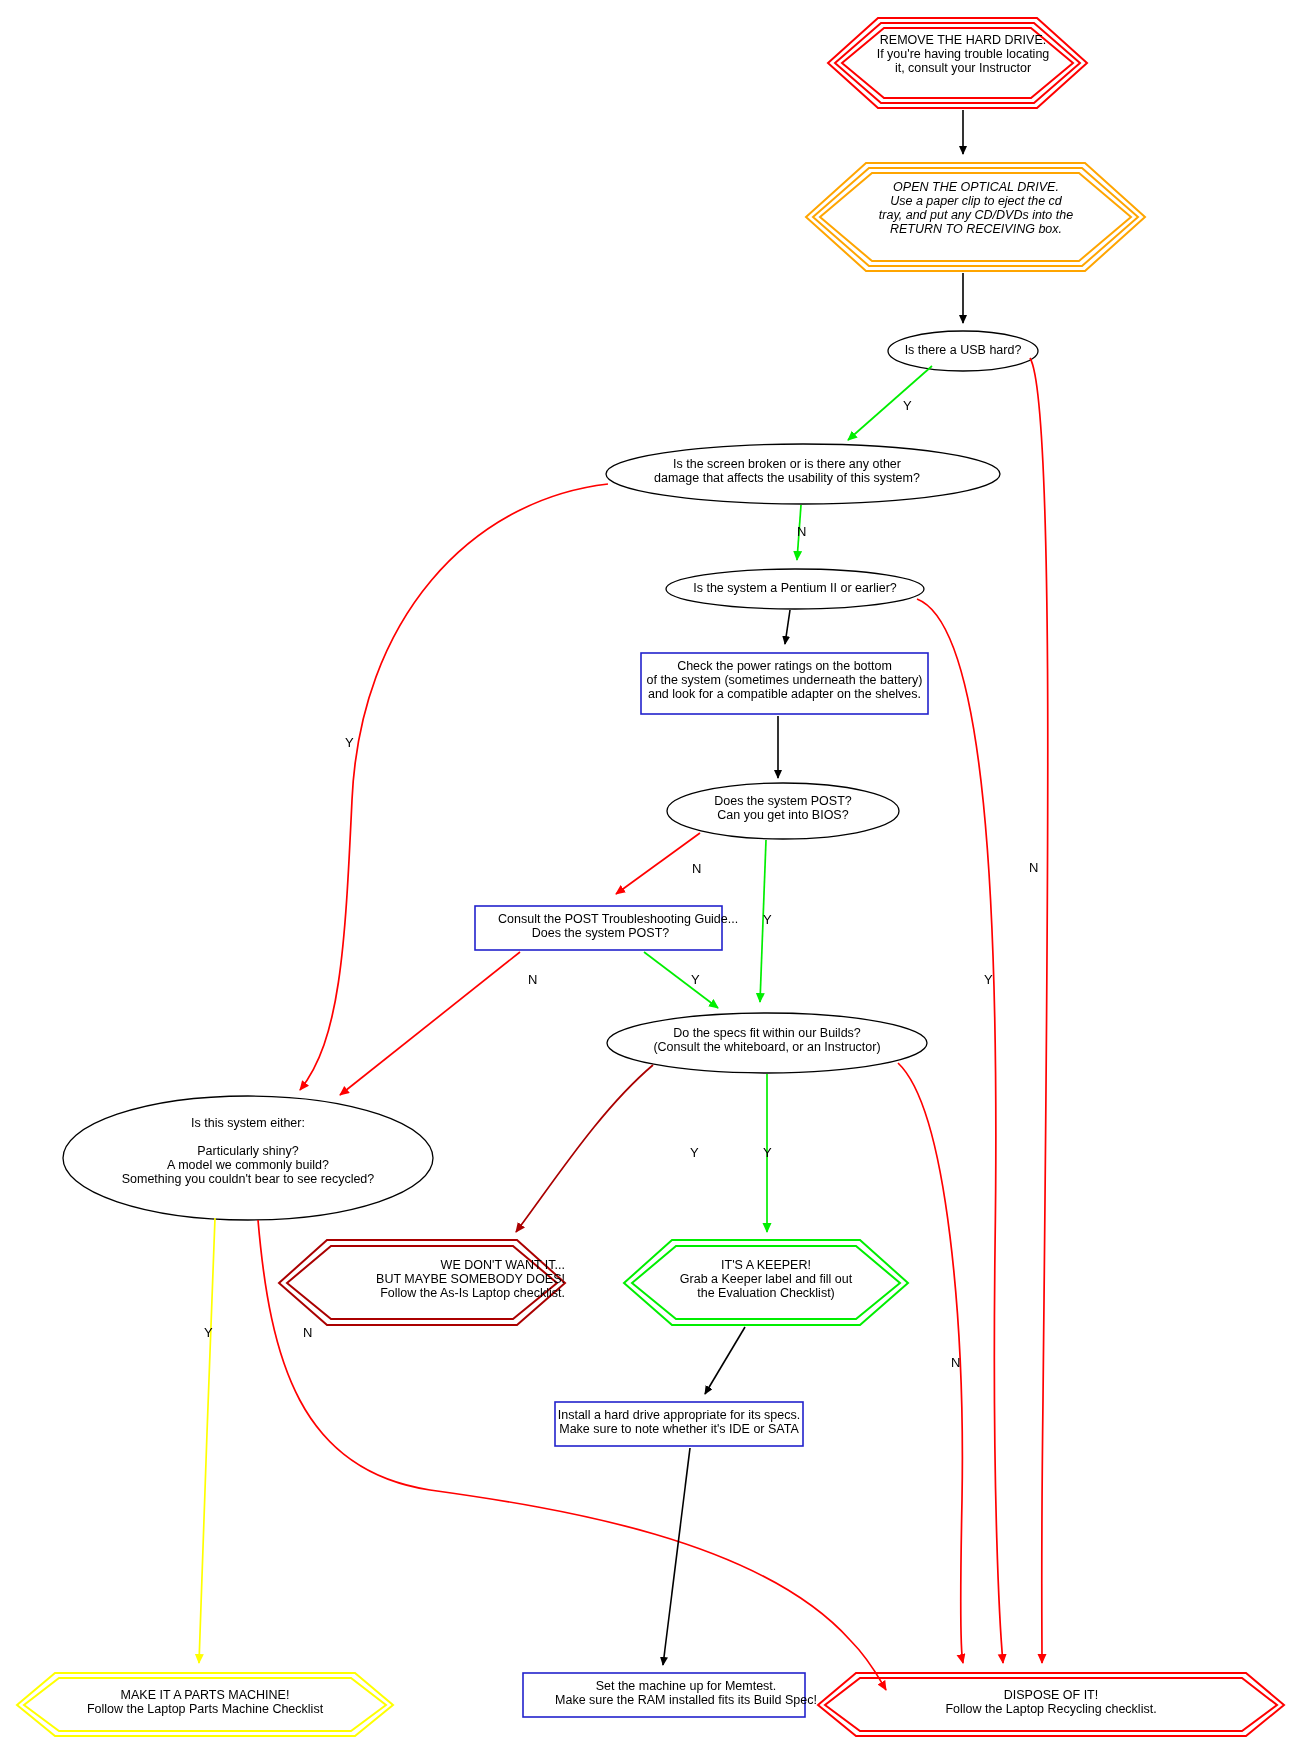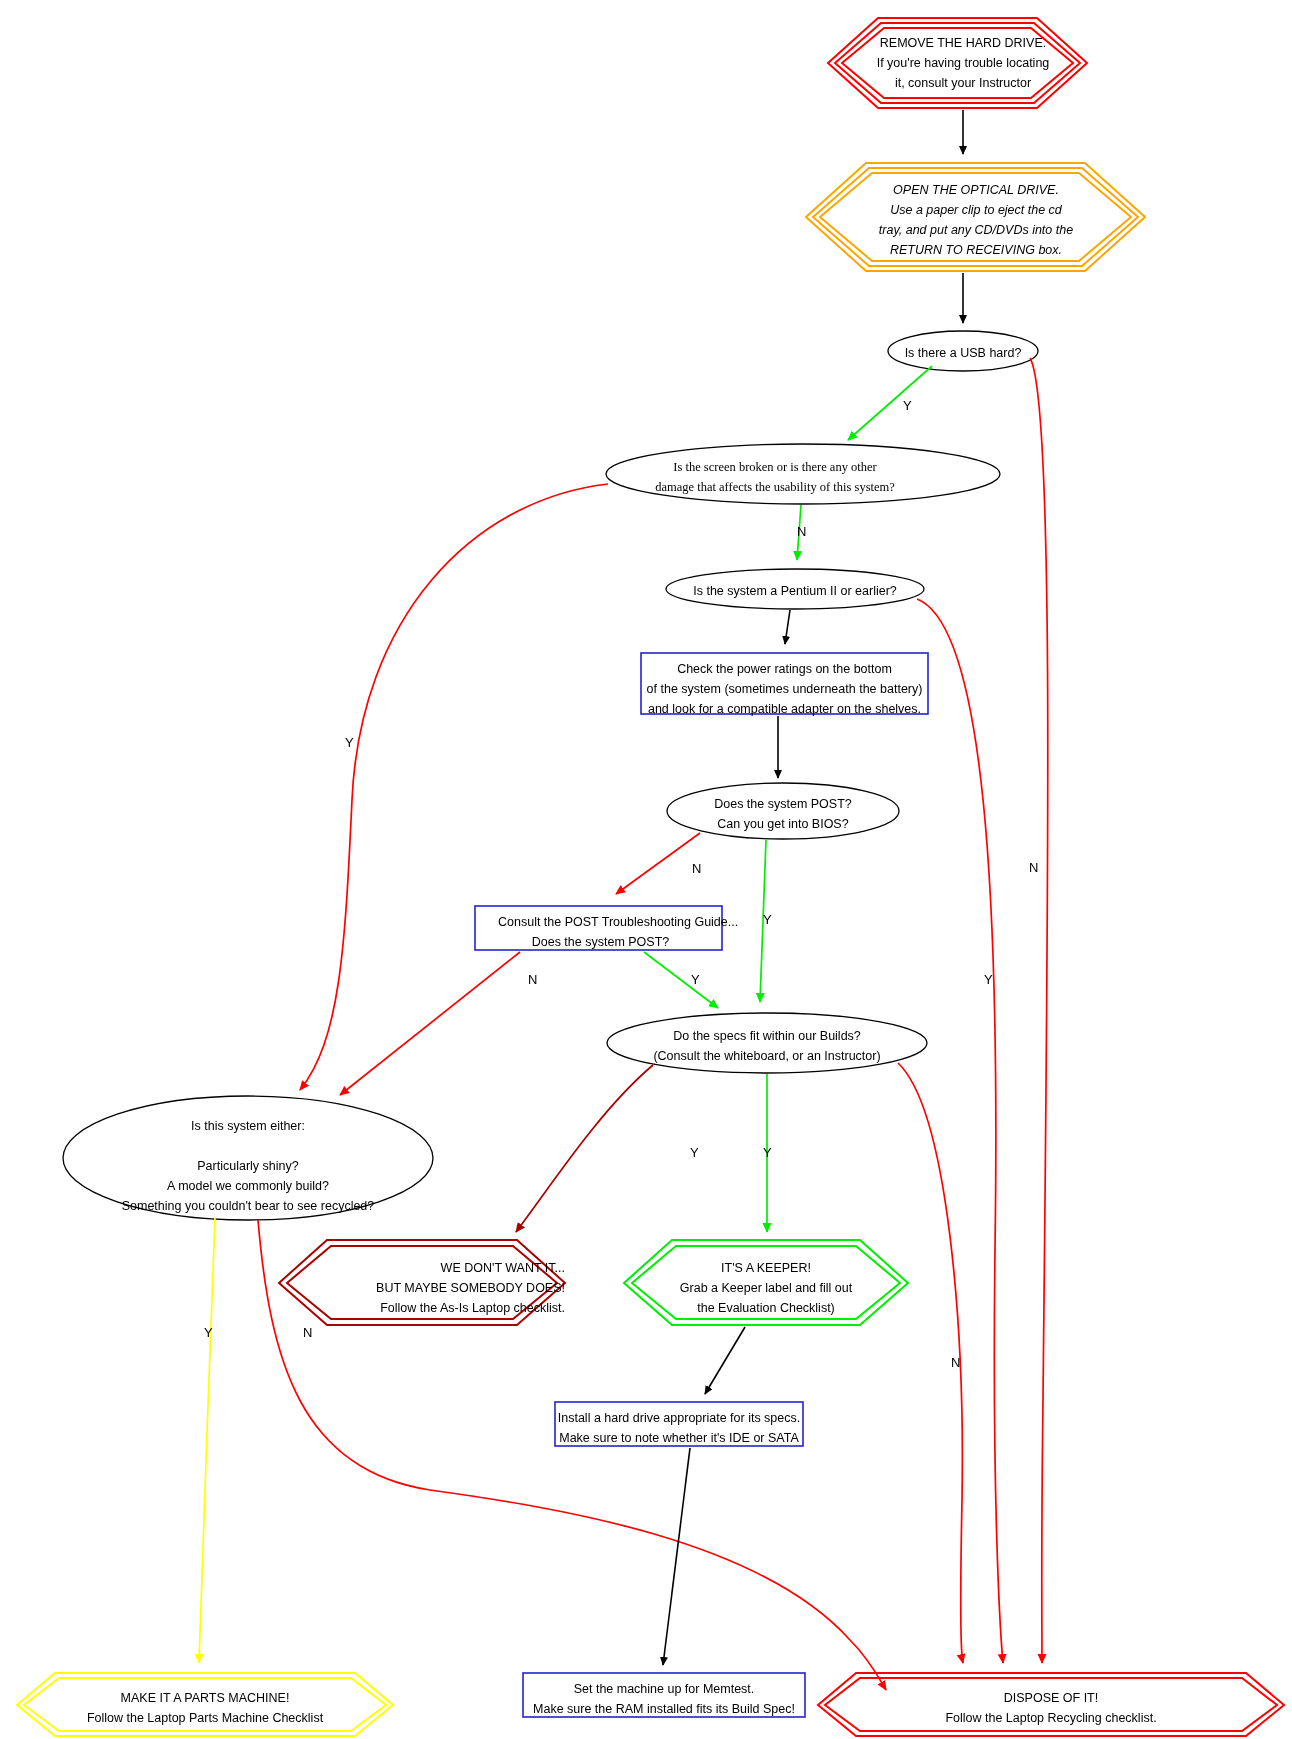--- a/index.html
+++ b/index.html
@@ -1,20 +1,20 @@
 <!DOCTYPE html>
 <html><head>
 <meta charset="utf-8">
 <style>
   html,body{margin:0;padding:0;background:#ffffff;}
   body{width:1292px;height:1739px;position:relative;overflow:hidden;
        font-family:"Liberation Sans","DejaVu Sans",sans-serif;}
   #canvas{position:absolute;inset:0;width:1292px;height:1739px;}
   .node-label{position:absolute;text-align:center;font-size:12.5px;color:#000;
-              line-height:20px;white-space:pre;pointer-events:none;}
+              line-height:14px;white-space:pre;pointer-events:none;}
   .edge-label{position:absolute;font-size:13px;color:#000;white-space:pre;}
   svg{position:absolute;left:0;top:0;}
 </style>
 </head>
 <body>
 
 <svg id="canvas" width="1292" height="1739" viewBox="0 0 1292 1739">
   <defs>
     <marker id="ah-black" markerWidth="10" markerHeight="10" refX="8" refY="4" orient="auto" markerUnits="userSpaceOnUse">
       <path d="M0,0 L9,4 L0,8 z" fill="#000000"></path>
@@ -122,21 +122,21 @@
 If you're having trouble locating
 it, consult your Instructor</div>
 
 <div class="node-label" style="left:806px;top:180px;width:340px;font-style:italic;">OPEN THE OPTICAL DRIVE.
 Use a paper clip to eject the cd
 tray, and put any CD/DVDs into the
 RETURN TO RECEIVING box.</div>
 
 <div class="node-label" style="left:888px;top:343px;width:150px;">Is there a USB hard?</div>
 
-<div class="node-label" style="left:578px;top:457px;width:394px;font-family:Liberation Serif, serif;">Is the screen broken or is there any other
+<div class="node-label" style="left:590px;top:457px;width:394px;">Is the screen broken or is there any other
 damage that affects the usability of this system?</div>
 
 <div class="node-label" style="left:666px;top:581px;width:258px;">Is the system a Pentium II or earlier?</div>
 
 <div class="node-label" style="left:641px;top:659px;width:287px;">Check the power ratings on the bottom
 of the system (sometimes underneath the battery)
 and look for a compatible adapter on the shelves.</div>
 
 <div class="node-label" style="left:667px;top:794px;width:232px;">Does the system POST?
 Can you get into BIOS?</div>
@@ -160,21 +160,21 @@
 <div class="node-label" style="left:624px;top:1258px;width:284px;">IT'S A KEEPER!
 Grab a Keeper label and fill out
 the Evaluation Checklist)</div>
 
 <div class="node-label" style="left:555px;top:1408px;width:248px;">Install a hard drive appropriate for its specs.
 Make sure to note whether it's IDE or SATA</div>
 
 <div class="node-label" style="left:17px;top:1688px;width:376px;">MAKE IT A PARTS MACHINE!
 Follow the Laptop Parts Machine Checklist</div>
 
-<div class="node-label" style="left:523px;top:1679px;width:282px;">Set the machine up for Memtest.
+<div class="node-label" style="left:523px;top:1679px;width:282px;padding-left:22px;">Set the machine up for Memtest.
 Make sure the RAM installed fits its Build Spec!</div>
 
 <div class="node-label" style="left:818px;top:1688px;width:466px;">DISPOSE OF IT!
 Follow the Laptop Recycling checklist.</div>
 
 <div class="edge-label" style="left:903px;top:398px;">Y</div>
 <div class="edge-label" style="left:1029px;top:860px;">N</div>
 <div class="edge-label" style="left:345px;top:735px;">Y</div>
 <div class="edge-label" style="left:797px;top:524px;">N</div>
 <div class="edge-label" style="left:984px;top:972px;">Y</div>

